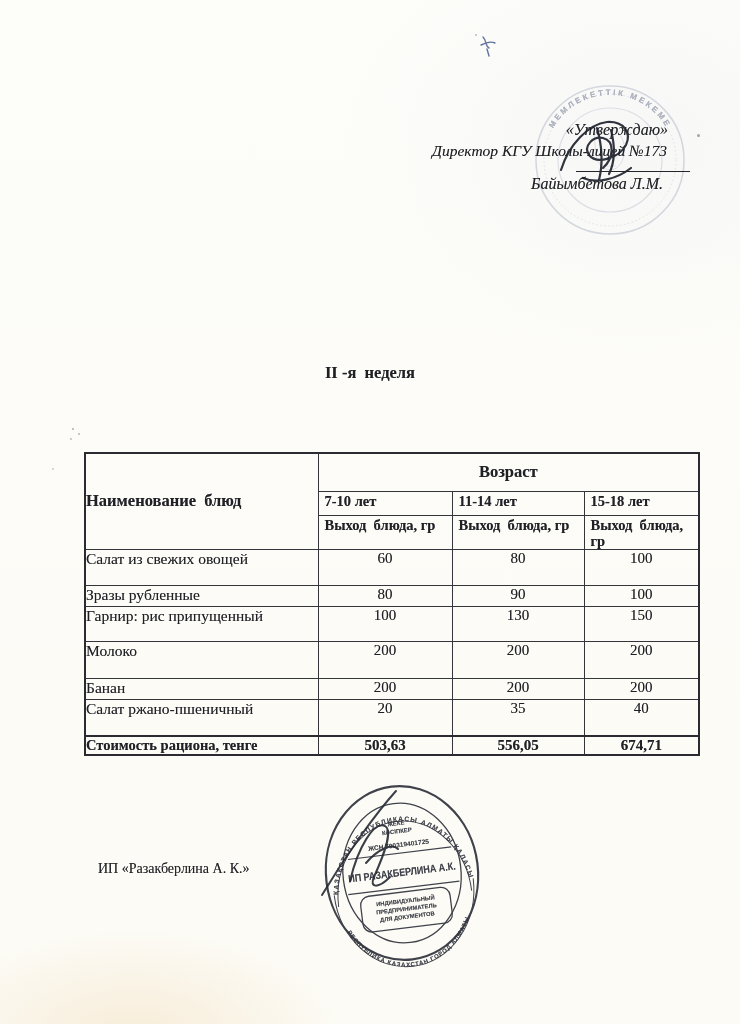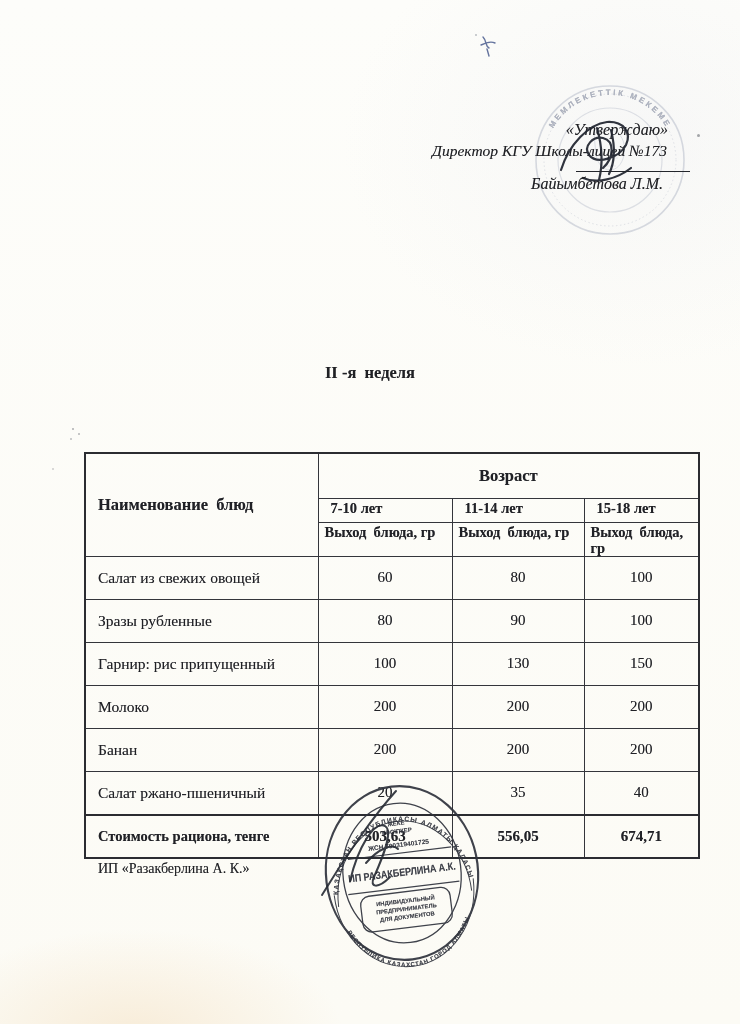--- a/index.html
+++ b/index.html
@@ -26,26 +26,26 @@
   .title{position:absolute;left:105px;top:288px;width:560px;text-align:center;
          font-size:17px;line-height:23.5px;white-space:pre;}
   .week{position:absolute;left:30px;top:363px;width:680px;text-align:center;
         font-weight:bold;font-size:16.5px;white-space:pre;}
   .day{position:absolute;left:30px;top:399px;width:680px;text-align:center;
        font-weight:bold;font-size:16.5px;}
 
   
   table.menu{position:absolute;left:84px;top:452px;width:614px;border-collapse:collapse;
              table-layout:fixed;color:#202126;}
-  table.menu th,table.menu td{border:1.5px solid #34353b;padding:12px;}
+  table.menu th,table.menu td{border:1.5px solid #34353b;padding:0;}
   table.menu{border:2.5px solid #2b2c31;}
   th.name-h{width:233px;text-align:left;vertical-align:middle;padding-left:8px;
             font-size:16.5px;font-weight:bold;white-space:pre-wrap;}
   th.age-h{font-size:16.5px;font-weight:bold;text-align:center;vertical-align:middle;}
-  tr.r-age{height:24px;}  tr.r-age th{font-size:14.5px;text-align:left;padding:1px 0 0 12px;vertical-align:top;font-weight:bold;}
+  tr.r-age{height:24px;}  tr.r-age th{font-size:14.5px;text-align:left;padding:1px 0 0 6px;vertical-align:top;font-weight:bold;}
   tr.r-out{height:28px;}  tr.r-out th{font-size:14.5px;text-align:left;padding:1px 0 0 6px;vertical-align:top;font-weight:bold;white-space:pre-wrap;line-height:16px;}
   tr.r-hdr{height:38px;}
   td.dish{font-size:15.5px;text-align:left;padding:2px 0 0 6px;vertical-align:top;}
   td.val{font-size:15px;text-align:center;padding-top:2px;vertical-align:top;}
   tr.h36{height:36px;} tr.h21{height:21px;margin-top:36px;} tr.h35{height:35px;}
   tr.h37{height:37px;} tr.h38{height:37px;} tr.h19{height:19px;}
   tr.total td{border-top:2.5px solid #2b2c31;font-weight:bold;}
   td.tlabel{font-size:14.5px;text-align:left;padding:1px 0 0 6px;vertical-align:top;font-weight:bold;}
 
   

